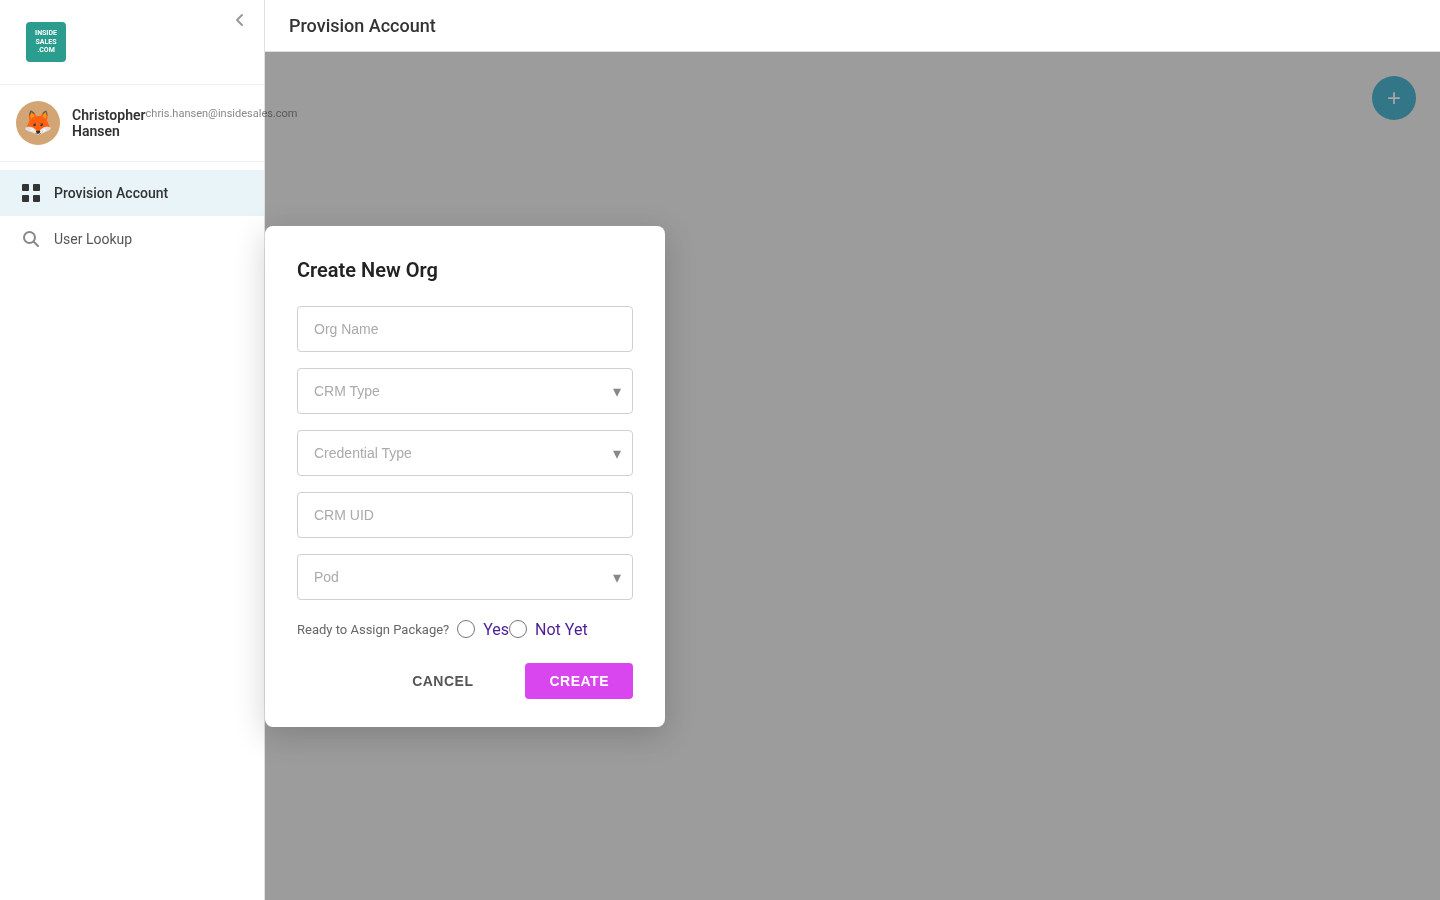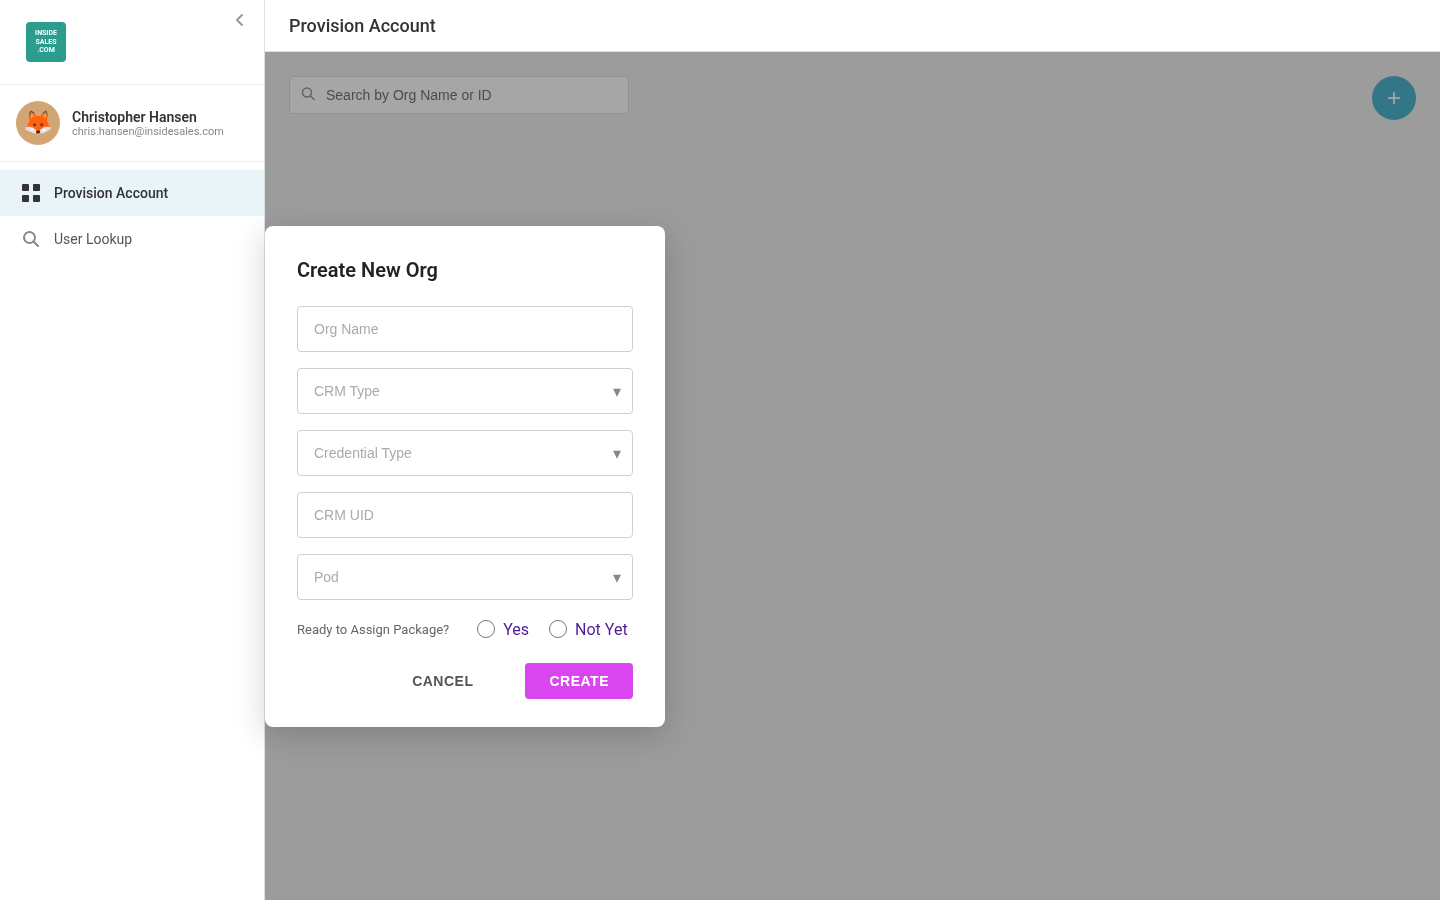--- a/index.html
+++ b/index.html
@@ -72,21 +72,21 @@
       justify-content: center;
       overflow: hidden;
       flex-shrink: 0;
       margin-right: 12px;
     }
 
     .user-avatar-fox {
       font-size: 24px;
     }
 
-    .user-info { display: flex; flex-direction: column; }
+    .user-info { display: flex; }
     .user-name { font-size: 14px; font-weight: 600; color: #333; }
     .user-email { font-size: 11px; color: #888; }
 
     .nav-section { padding: 8px 0; flex: 1; }
 
     .nav-item {
       display: flex;
       align-items: center;
       padding: 12px 20px;
       cursor: pointer;
@@ -275,21 +275,20 @@
       transform: translateY(-50%);
       pointer-events: none;
       color: #888;
       font-size: 16px;
     }
 
     .radio-section {
       margin: 20px 0 24px;
       display: flex;
       align-items: center;
-      gap: 20px;
     }
 
     .radio-label {
       font-size: 13px;
       color: #666;
       margin-right: 8px;
     }
 
     .radio-option {
       display: flex;
@@ -393,31 +392,20 @@
   </div>
 
 </div>
 
 <div class="main-content">
   <div class="page-header">
     <h1 class="page-title">Provision Account</h1>
   </div>
 
   <div class="content-area">
-    <div class="search-bar-container">
-      <div class="search-input-wrapper">
-        <span class="search-icon-inside">
-          <svg width="14" height="14" viewBox="0 0 14 14" fill="none">
-            <circle cx="6" cy="6" r="4.5" stroke="#999" stroke-width="1.5"></circle>
-            <path d="M10 10l3 3" stroke="#999" stroke-width="1.5" stroke-linecap="round"></path>
-          </svg>
-        </span>
-        <input class="search-input" type="text" placeholder="Search by Org Name or ID" style="">
-      </div>
-    </div>
 
     <button class="add-btn">+</button>
 
     <div class="overlay">
       <div class="modal">
         <h2 class="modal-title">Create New Org</h2>
 
         <div class="form-field">
           <input class="form-input" type="text" placeholder="Org Name" style="">
         </div>

